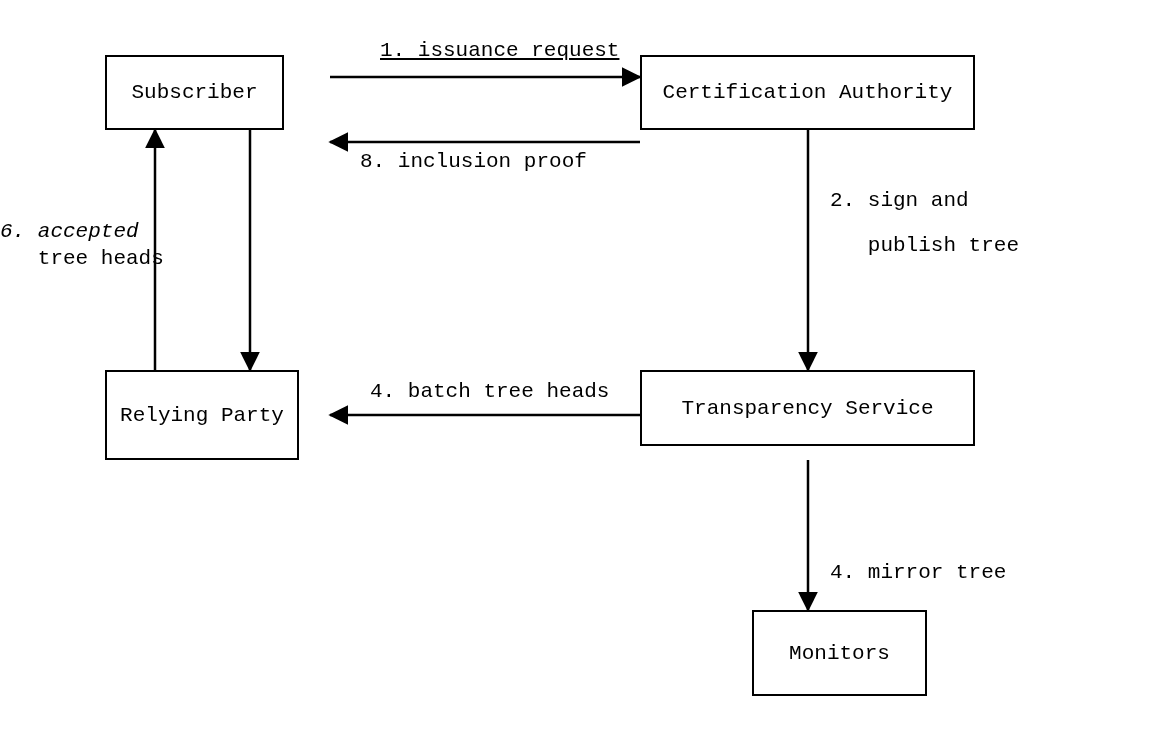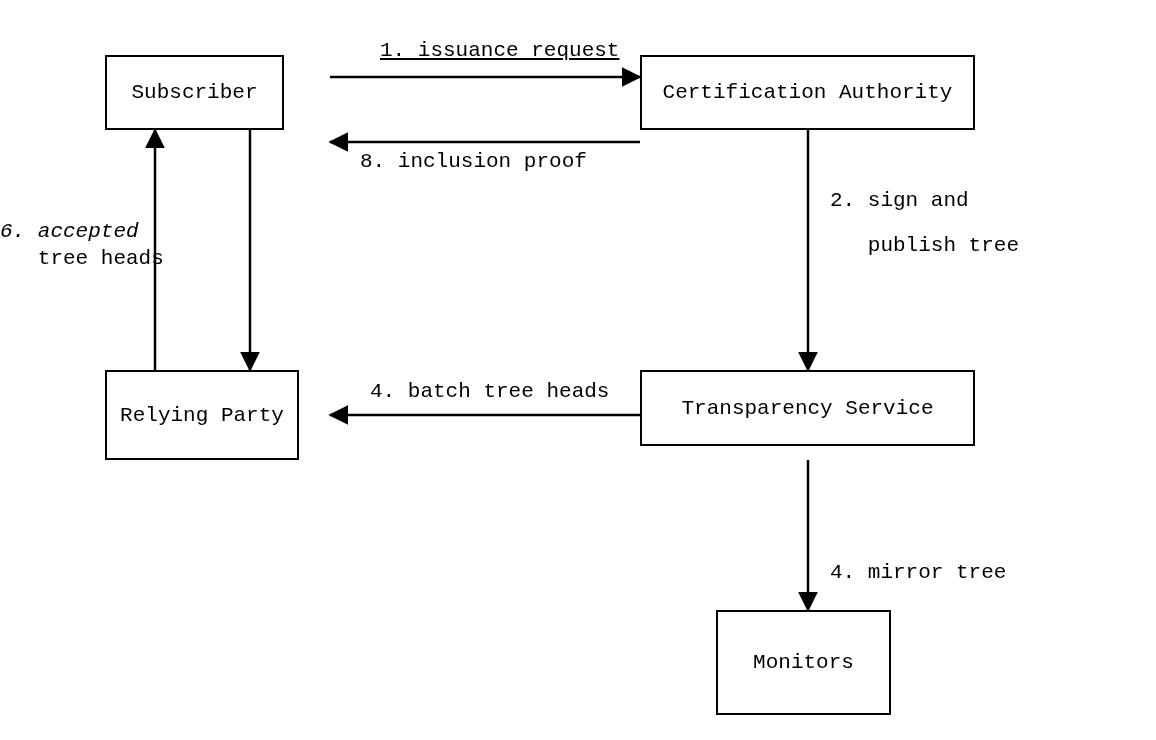--- a/index.html
+++ b/index.html
@@ -76,21 +76,21 @@
   </div>
 
   <div class="box" style="left:105px; top:370px; width:194px; height:90px;">
     <span>Relying Party</span>
   </div>
 
   <div class="box" style="left:640px; top:370px; width:335px; height:76px;">
     <span>Transparency Service</span>
   </div>
 
-  <div class="box" style="left:716px; top:610px; width:175px; height:105px;">
+  <div class="box" style="left:752px; top:610px; width:175px; height:86px;">
     <span>Monitors</span>
   </div>
 
   <div class="label" style="left:380px; top:37px;text-decoration:underline;">1. issuance request</div>
   <div class="label" style="left:360px; top:148px;">8. inclusion proof</div>
 
   <div class="label" style="left:830px; top:187px;">2. sign and</div>
   <div class="label" style="left:830px; top:232px;">   publish tree</div>
 
   <div class="label" style="left:830px; top:515px;margin-top:44px;">4. mirror tree</div>

